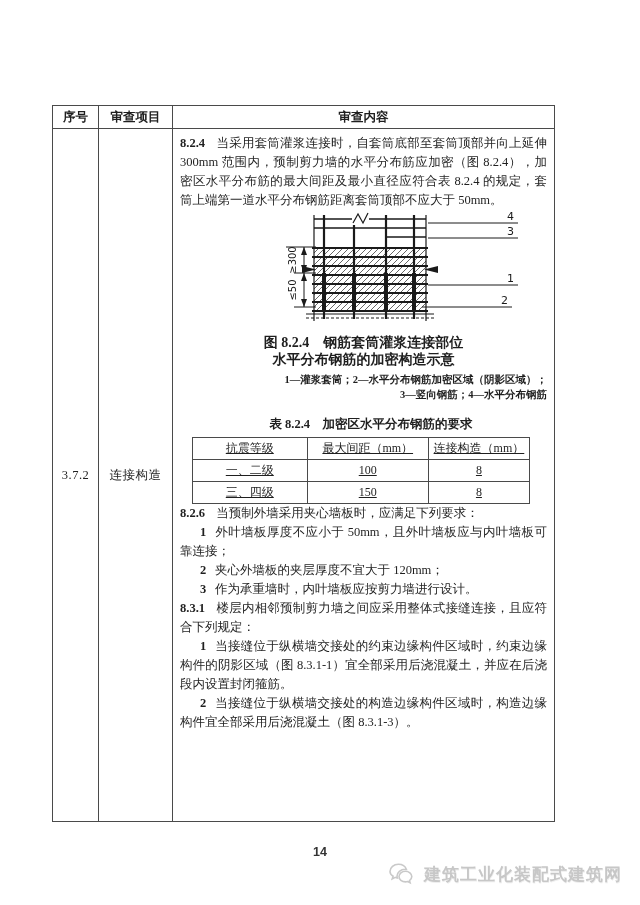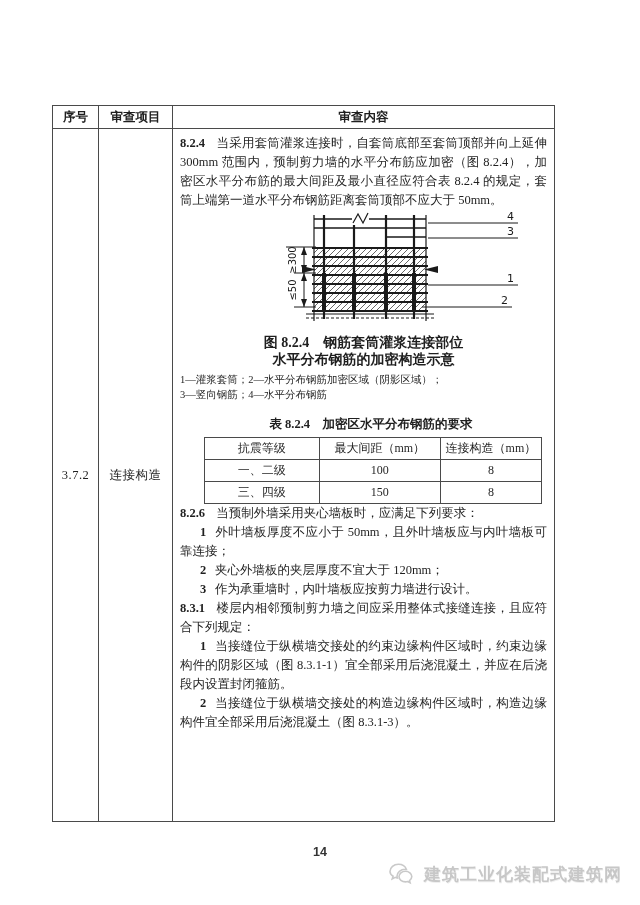--- a/index.html
+++ b/index.html
@@ -27,26 +27,26 @@
     padding:5px 7px 0 7px;
     font-size:12.5px; line-height:19px; text-align:justify;
   }
   p.para { margin:0; }
   b.secnum { margin-right:0.9em; }
   p.item { text-indent:1.6em; margin:0; }
   p.item b { margin-right:0.7em; }
   .fig-wrap { margin:1px 0 0 86px; }
   .fig-caption { text-align:center; font-weight:bold; font-size:14px; line-height:17px; }
   .fig-caption.first { margin-top:3px; }
-  .fig-legend { text-align:left; font-size:10.5px; line-height:15px; font-weight:normal; }
+  .fig-legend { text-align:right; font-size:10.5px; line-height:15px; font-weight:bold; }
   .fig-legend.first { margin-top:4px; }
   .tbl-title { width:338px; margin:13px 0 3px 22px; text-align:center; font-weight:bold; font-size:12.5px; }
   table.req-table {
-    width:338px; margin-left:24px; border-collapse:collapse;
-    border:1.6px solid #4a4a4a; font-size:12px;
+    width:338px; margin-left:12px; border-collapse:collapse;
+    border:1.6px solid #4a4a4a; font-size:12px;text-decoration:underline;
   }
   table.req-table td {
     border:1px solid #4a4a4a; text-align:center; height:22px; padding:0 2px;
   }
   table.req-table col.c1 { width:34%; } table.req-table col.c2 { width:36%; } table.req-table col.c3 { width:30%; }
   .after-table { margin-top:13px; }
   .page-number {
     position:absolute; left:0; right:0; top:845px; text-align:center;
     font-size:12.5px; font-weight:bold; color:#333;
     font-family:"Liberation Sans","DejaVu Sans",sans-serif;

